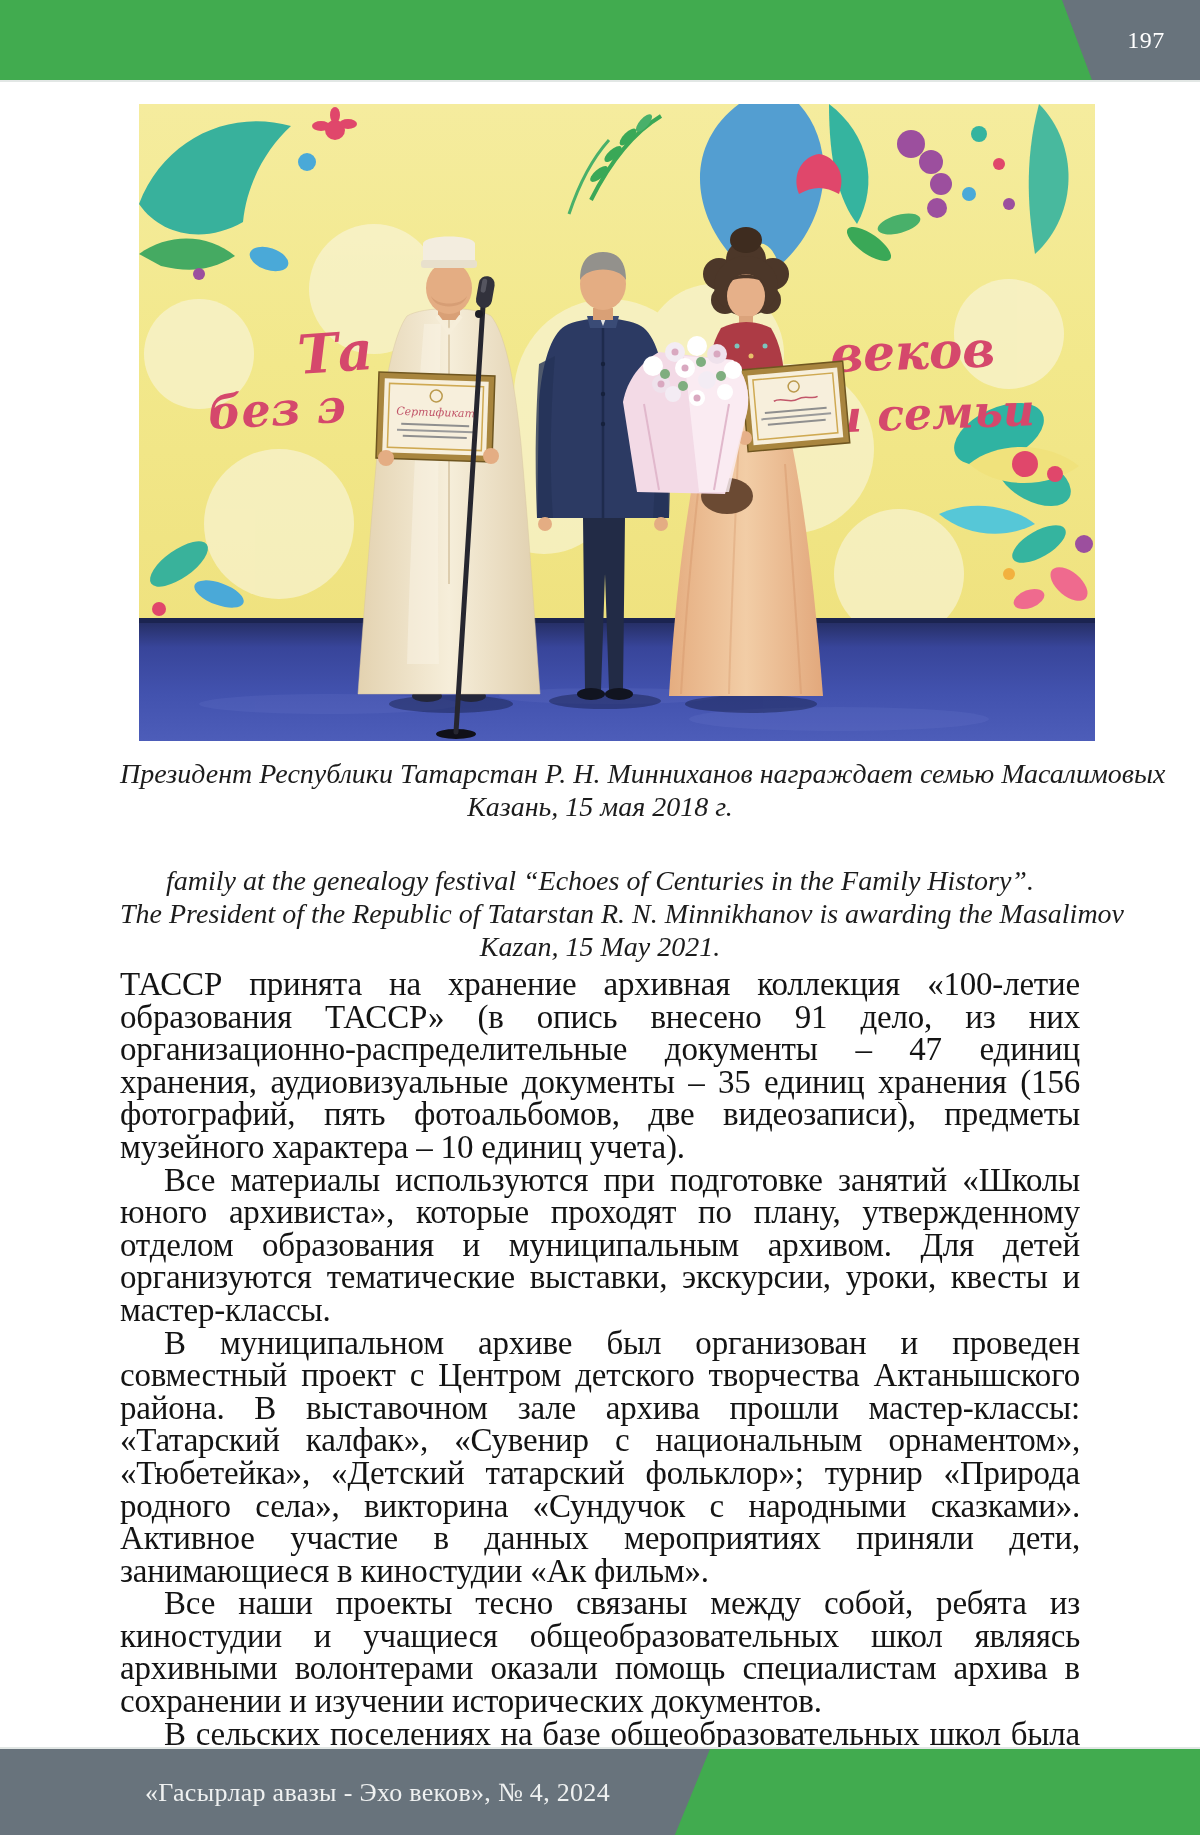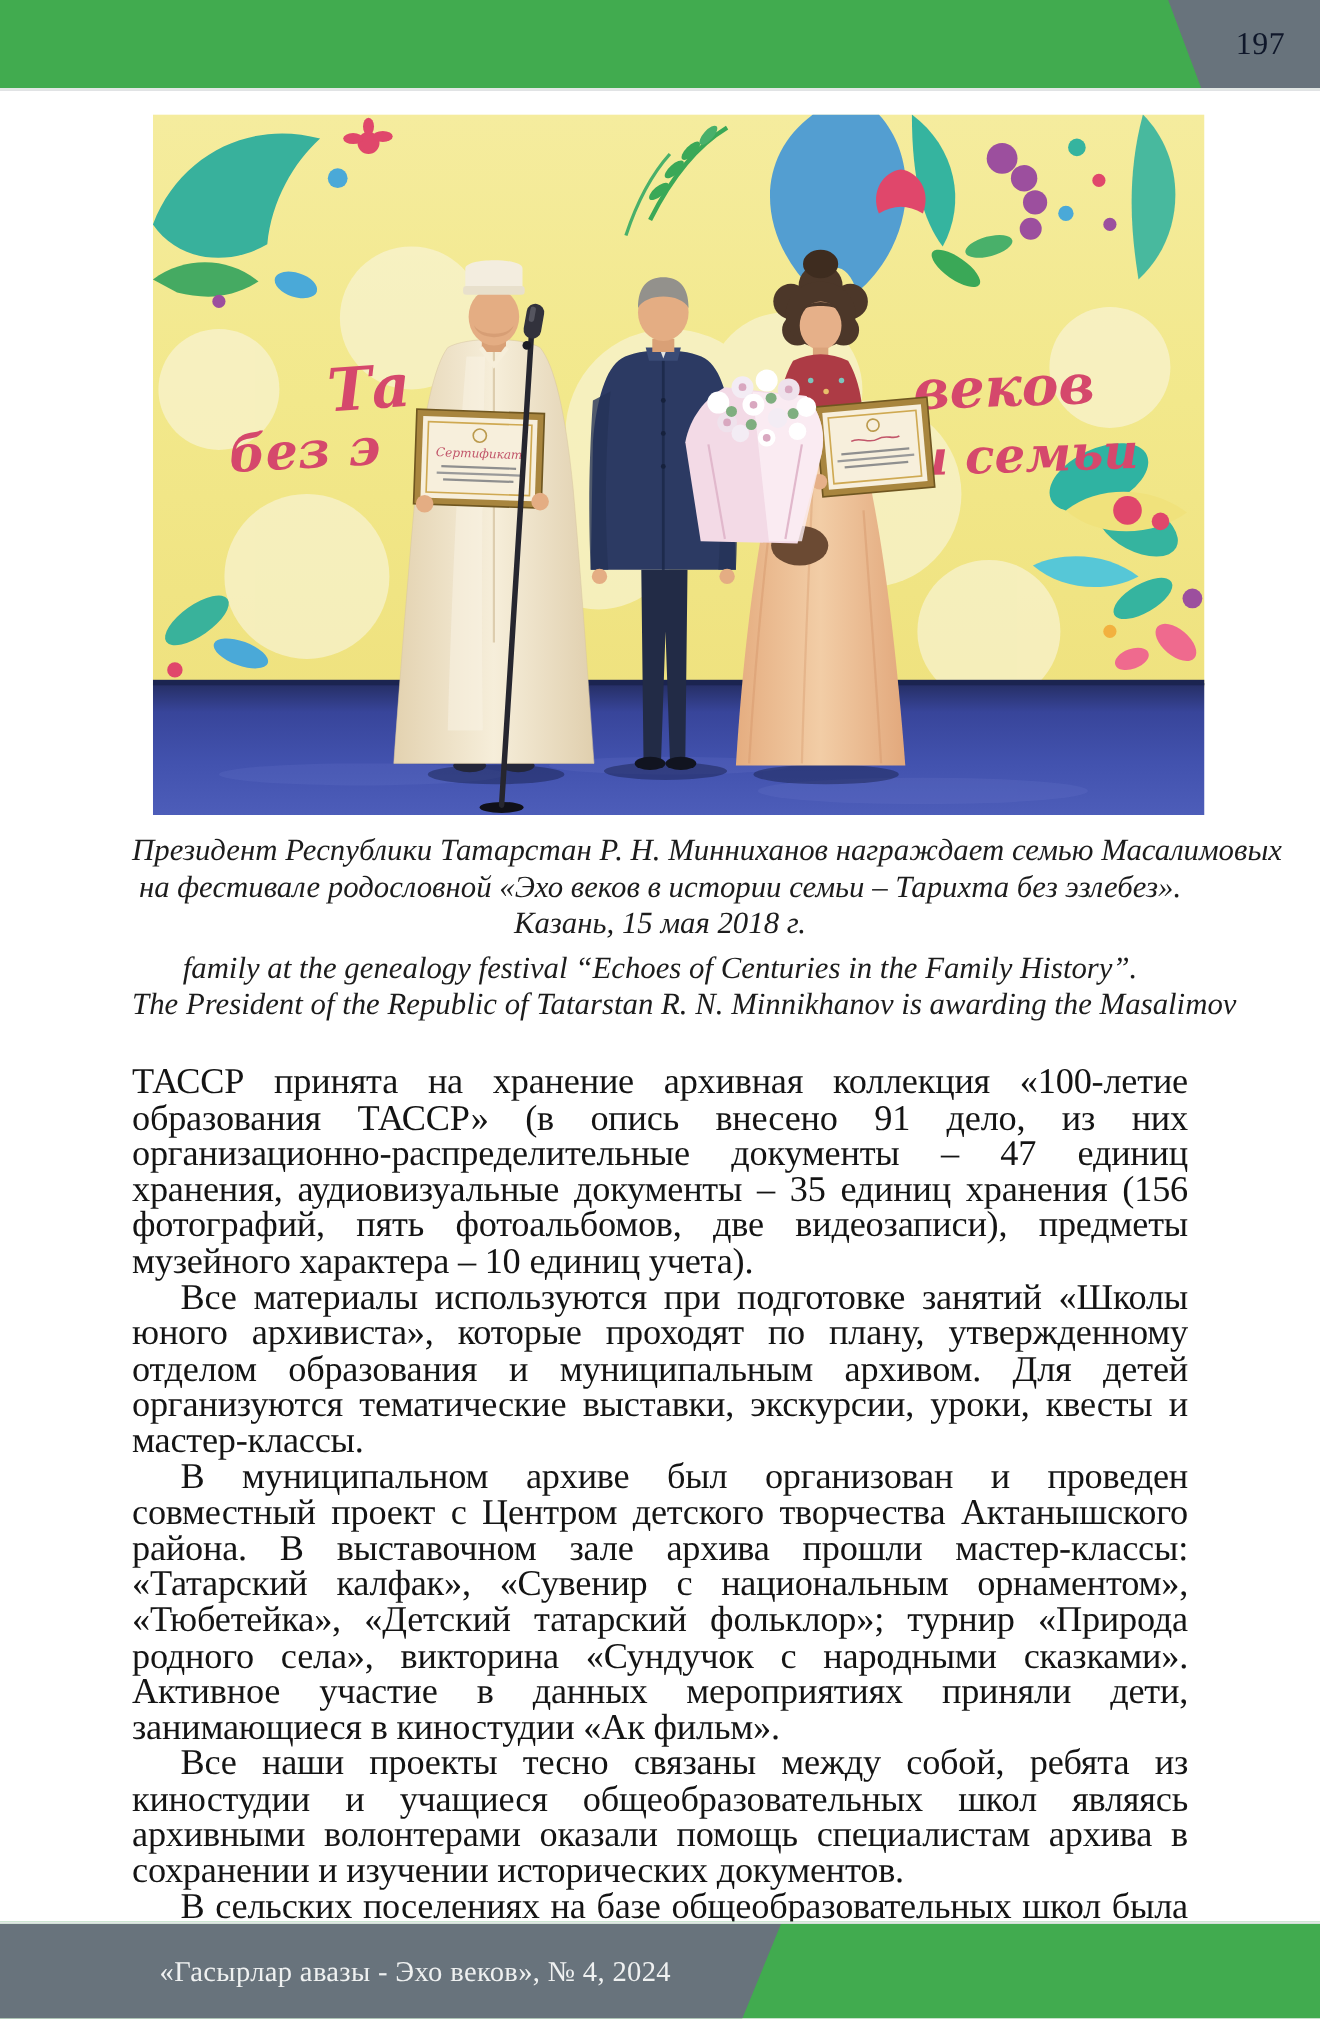--- a/index.html
+++ b/index.html
@@ -13,21 +13,21 @@
     position:absolute;left:0;top:0;width:1200px;height:80px;
     background:#68737c;border-bottom:2px solid #e2e7e5;
   }
   .header-band .green{
     position:absolute;inset:0;background:#41ab4f;
     clip-path:polygon(0 0,1062px 0,1092px 100%,0 100%);
   }
   .page-number{
     position:absolute;left:1098px;top:0;width:96px;height:80px;
     display:flex;align-items:center;justify-content:center;
-    color:#0f172a;font-size:29px;letter-spacing:.5px;
+    color:#ffffff;font-size:24px;letter-spacing:.5px;
   }
   
   .photo{position:absolute;left:139px;top:104px;width:956px;height:637px;}
   .photo svg{display:block;}
   .script-txt{
     font-family:"DejaVu Serif",serif;font-style:italic;font-weight:bold;
     fill:#d5486c;
   }
   
   .caption{
@@ -324,27 +324,27 @@
             <circle cx="562" cy="258" r="5" fill="#7fae7f"></circle>
           <circle cx="582" cy="272" r="5" fill="#7fae7f"></circle>
             <circle cx="544" cy="282" r="5" fill="#7fae7f"></circle>
         </g>
       </g>
     </svg>
   </figure>
 
   <div class="caption caption-ru">
     <div>Президент Республики Татарстан Р. Н. Минниханов награждает семью Масалимовых</div>
-    <div>на фестивале родословной «Эхо веков в истории семьи – Тарихта без эзлебез».</div>
     <div>Казань, 15 мая 2018 г.</div>
   </div>
 
   <div class="caption caption-en">
     <div>family at the genealogy festival “Echoes of Centuries in the Family History”.</div>
     <div>The President of the Republic of Tatarstan R. N. Minnikhanov is awarding the Masalimov</div>
+    <div>Kazan, 15 May 2021.</div>
   </div>
 
   <div class="body-text">
     <p>ТАССР принята на хранение архивная коллекция «100-летие образования ТАССР» (в опись внесено 91 дело, из них организационно-распределительные документы – 47 единиц хранения, аудиовизуальные документы – 35 единиц хранения (156 фотографий, пять фотоальбомов, две видеозаписи), предметы музейного характера – 10 единиц учета).</p>
     <p class="indent">Все материалы используются при подготовке занятий «Школы юного архивиста», которые проходят по плану, утвержденному отделом образования и муниципальным архивом. Для детей организуются тематические выставки, экскурсии, уроки, квесты и мастер-классы.</p>
     <p class="indent">В муниципальном архиве был организован и проведен совместный проект с Центром детского творчества Актанышского района. В выставочном зале архива прошли мастер-классы: «Татарский калфак», «Сувенир с национальным орнаментом», «Тюбетейка», «Детский татарский фольклор»; турнир «Природа родного села», викторина «Сундучок с народными сказками». Активное участие в данных мероприятиях приняли дети, занимающиеся в киностудии «Ак фильм».</p>
     <p class="indent">Все наши проекты тесно связаны между собой, ребята из киностудии и учащиеся общеобразовательных школ являясь архивными волонтерами оказали помощь специалистам архива в сохранении и изучении исторических документов.</p>
     <p class="indent">В сельских поселениях на базе общеобразовательных школ была возобновлена краеведческая работа и совместно с ними в 2023 г., при содействии главы района Л. Р. Зарипова, мы разработали и реализовали наш новый проект «Туристические маршруты Актанышского района». Было разработано положение и объявлен конкурс между образовательными учреждениями. Конкурс проходил в два этапа,</p>
   </div>
 

